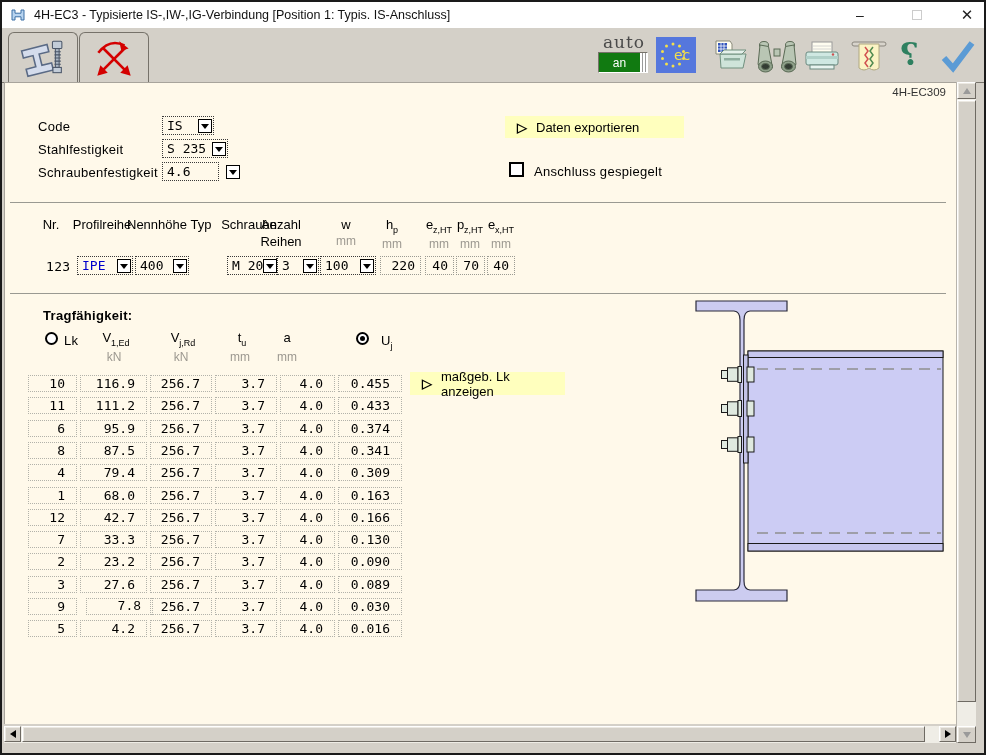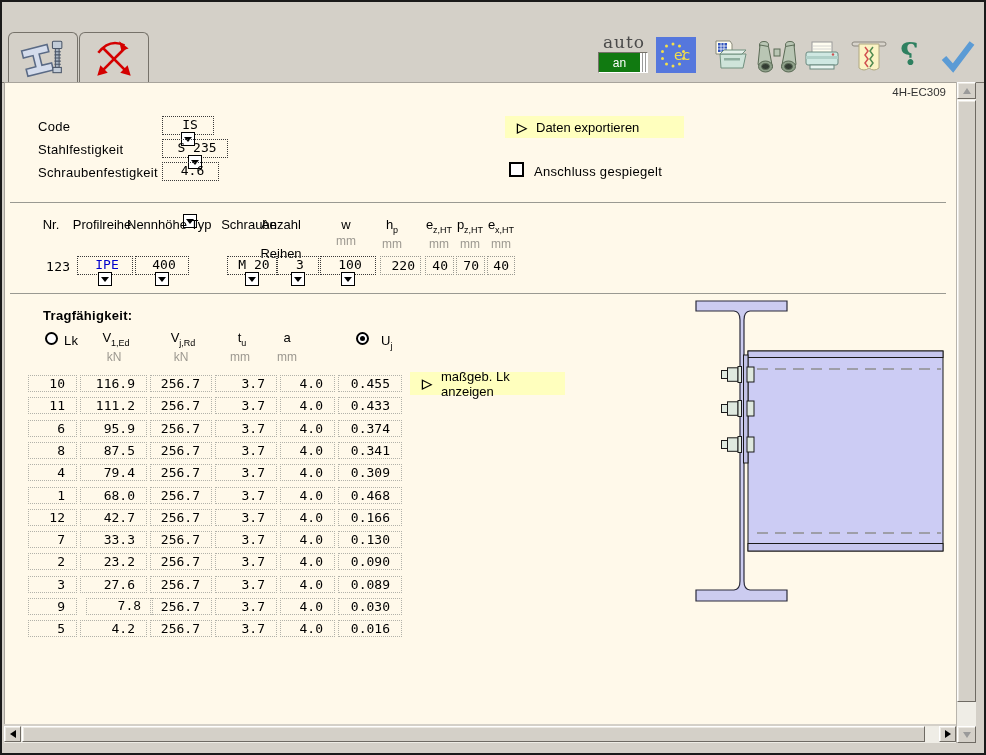--- a/index.html
+++ b/index.html
@@ -30,21 +30,21 @@
   .auto-toggle { width:50px; height:21px; border:1px solid; border-color:#76726a #ffffff #ffffff #76726a; display:flex; background:#fff; }
   .auto-an { width:41px; background:#117a11; color:#fff; font-size:12px; display:flex; align-items:center; justify-content:center; }
   .auto-stripes { flex:1; background:repeating-linear-gradient(90deg,#ffffff 0 2px,#9a9a9a 2px 3px); }
   .help-q { font-family:"DejaVu Serif",serif; font-size:32px; font-weight:bold; color:#2e8060; transform:scaleX(-1); line-height:36px; }
   
   #content { position:absolute; left:2px; top:80px; width:952px; height:642px; background:#fff9ea; box-shadow:inset 1px 1px 0 #a8a49c; }
   .lbl { position:absolute; font-size:13px; color:#000; white-space:nowrap; letter-spacing:0.3px; }
   .mono { font-family:"DejaVu Sans Mono",monospace; }
   .sep { position:absolute; left:6px; width:936px; height:1px; background:#9a9a92; }
   
-  .dd { position:absolute; height:19px; border:1px dotted #3a3a3a; display:flex; align-items:center; justify-content:space-between; font:13px/15px "DejaVu Sans Mono",monospace; color:#000; background:transparent;flex-direction:column; }
+  .dd { position:absolute; height:19px; border:1px dotted #3a3a3a; display:flex; align-items:center; justify-content:space-between; font:13px/15px "DejaVu Sans Mono",monospace; color:#000; background:transparent; }
   .dd .val { padding-left:4px; white-space:nowrap; }
   .dd .blue { color:#0000cc; }
   .ddbtn { width:14px; height:14px; border:1px solid #000; background:#fff; margin-right:1px; display:flex; align-items:center; justify-content:center; flex:none; }
   .tri { width:0; height:0; border:4px solid transparent; border-top:5px solid #000; margin-top:5px; }
   
   .ro { position:absolute; height:19px; border:1px dotted #9a9a92; font:13px/17px "DejaVu Sans Mono",monospace; text-align:right; padding-right:5px; color:#000; }
   
   .ybtn { position:absolute; background:#ffffbe; display:flex; align-items:center; gap:9px; padding:0 12px; font-size:13px; color:#000; }
   .play { font-size:13px; font-weight:bold; color:#000; }
   
@@ -70,20 +70,31 @@
   .arr.up { border-bottom:6px solid #9a9a9a; margin-top:-4px; }
   .arr.down { border-top:6px solid #9a9a9a; margin-bottom:-4px; }
   .arr.left { border-right:6px solid #000; margin-left:-4px; }
   .arr.right { border-left:6px solid #000; margin-right:-4px; }
 </style>
 </head>
 <body>
 
 <div id="window">
 
+  <div id="titlebar">
+    <svg id="title-icon" viewBox="0 0 16 16">
+      <path d="M2,3 v10 h3 v-3.2 h6 v3.2 h3 v-10 h-3 v3.2 h-6 v-3.2 z" fill="#b8d4f0" stroke="#3a6ea5" stroke-width="1"></path>
+    </svg>
+    <span id="title-text">4H-EC3 - Typisierte IS-,IW-,IG-Verbindung [Position 1: Typis. IS-Anschluss]</span>
+    <span class="wbtn" id="btn-min">–</span>
+    <span class="wbtn" id="btn-max">
+        <span class="sq"></span>
+      </span>
+    <span class="wbtn" id="btn-close">✕</span>
+  </div>
 
   <div id="toolbar">
     <div class="tab" id="tab-profile">
       <svg width="48" height="44" viewBox="0 0 44 42">
         <g transform="rotate(-14 20 22)">
           <path d="M4,10 h25 v7 h-9.5 v11 h9.5 v7 h-25 v-7 h9.5 v-11 h-9.5 z" fill="#d4dcec" stroke="#5a6a85" stroke-width="1.5"></path>
         </g>
         <rect x="31" y="5" width="9" height="7" rx="1" fill="#c2ccd8" stroke="#4a5668"></rect>
         <rect x="33.8" y="12" width="3.6" height="18" fill="#aab6c4" stroke="#4a5668"></rect>
         <path d="M33,15 h6 M33,18 h6 M33,21 h6 M33,24 h6 M33,27 h6" stroke="#4a5668" stroke-width="1" fill="none"></path>
@@ -220,21 +231,21 @@
     <span class="checkbox" style="left:505px;top:80px;"></span>
     <div class="lbl" style="left:530px;top:82px;">Anschluss gespiegelt</div>
 
     <div class="sep" style="top:120px;"></div>
 
     <div class="phead" style="left:47px;"><span>Nr.</span></div>
     <div class="phead" style="left:98px;"><span>Profilreihe</span></div>
     <div class="phead" style="left:153px;"><span>Nennhöhe</span></div>
     <div class="phead" style="left:197px;"><span>Typ</span></div>
     <div class="phead" style="left:245px;"><span>Schraube</span></div>
-    <div class="phead" style="left:277px;"><span>Anzahl</span><span style="display:block;margin-top:14px;">Reihen</span></div>
+    <div class="phead" style="left:277px;"><span>Anzahl</span><span style="display:block;margin-top:2px;">Reihen</span></div>
     <div class="phead" style="left:342px;"><span>w</span><span class="unit">mm</span></div>
     <div class="phead" style="left:388px;"><span><span>h</span><sub>p</sub></span><span class="unit">mm</span></div>
     <div class="phead" style="left:435px;"><span><span>e</span><sub>z,HT</sub></span><span class="unit">mm</span></div>
     <div class="phead" style="left:466px;"><span><span>p</span><sub>z,HT</sub></span><span class="unit">mm</span></div>
     <div class="phead" style="left:497px;"><span><span>e</span><sub>x,HT</sub></span><span class="unit">mm</span></div>
 
     <div class="lbl mono" style="left:42px;top:177px;">123</div>
     <div class="dd" style="left:73px;top:174px;width:56px;">
       <span class="val blue">IPE</span>
       <span class="ddbtn">
@@ -327,21 +338,21 @@
           <div class="tcell" style="left: 211px; width: 62px;">3.7</div>
           <div class="tcell" style="left: 276px; width: 55px;">4.0</div>
           <div class="tcell" style="left: 334px; width: 64px;">0.309</div>
         </div>
         <div class="trow" style="top: 404.5px;">
           <div class="tcell" style="left: 24px; width: 49px;">1</div>
           <div class="tcell" style="left: 76px; width: 67px;">68.0</div>
           <div class="tcell" style="left: 146px; width: 62px;">256.7</div>
           <div class="tcell" style="left: 211px; width: 62px;">3.7</div>
           <div class="tcell" style="left: 276px; width: 55px;">4.0</div>
-          <div class="tcell" style="left: 334px; width: 64px;">0.468</div>
+          <div class="tcell" style="left: 334px; width: 64px;">0.163</div>
         </div>
         <div class="trow" style="top: 426.8px;">
           <div class="tcell" style="left: 24px; width: 49px;">12</div>
           <div class="tcell" style="left: 76px; width: 67px;">42.7</div>
           <div class="tcell" style="left: 146px; width: 62px;">256.7</div>
           <div class="tcell" style="left: 211px; width: 62px;">3.7</div>
           <div class="tcell" style="left: 276px; width: 55px;">4.0</div>
           <div class="tcell" style="left: 334px; width: 64px;">0.166</div>
         </div>
         <div class="trow" style="top: 449.1px;">

